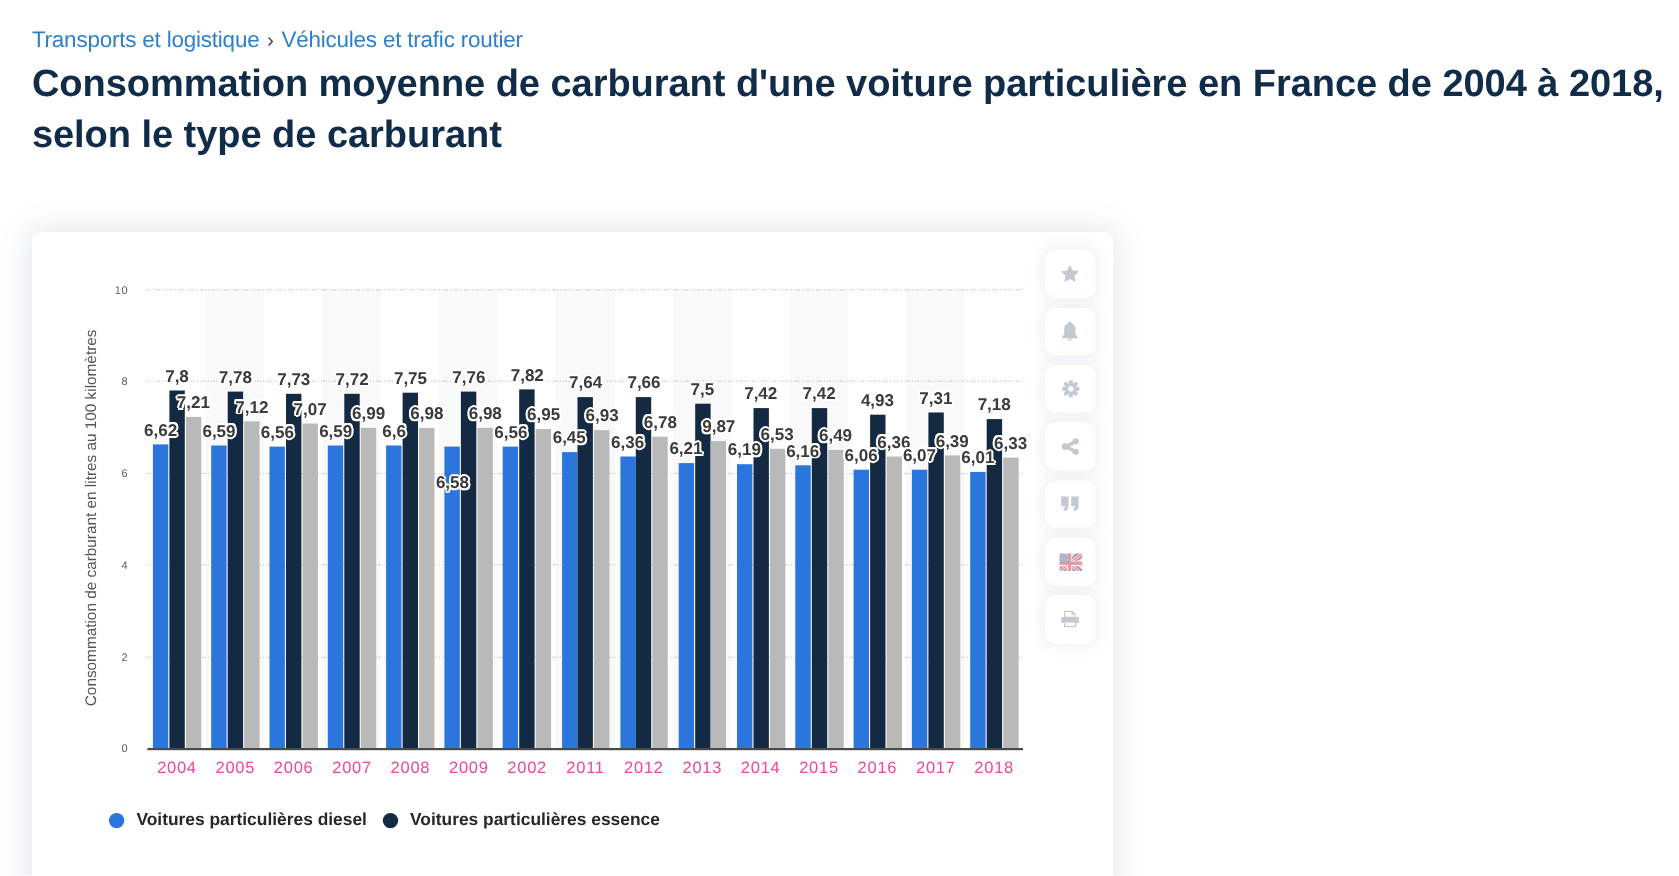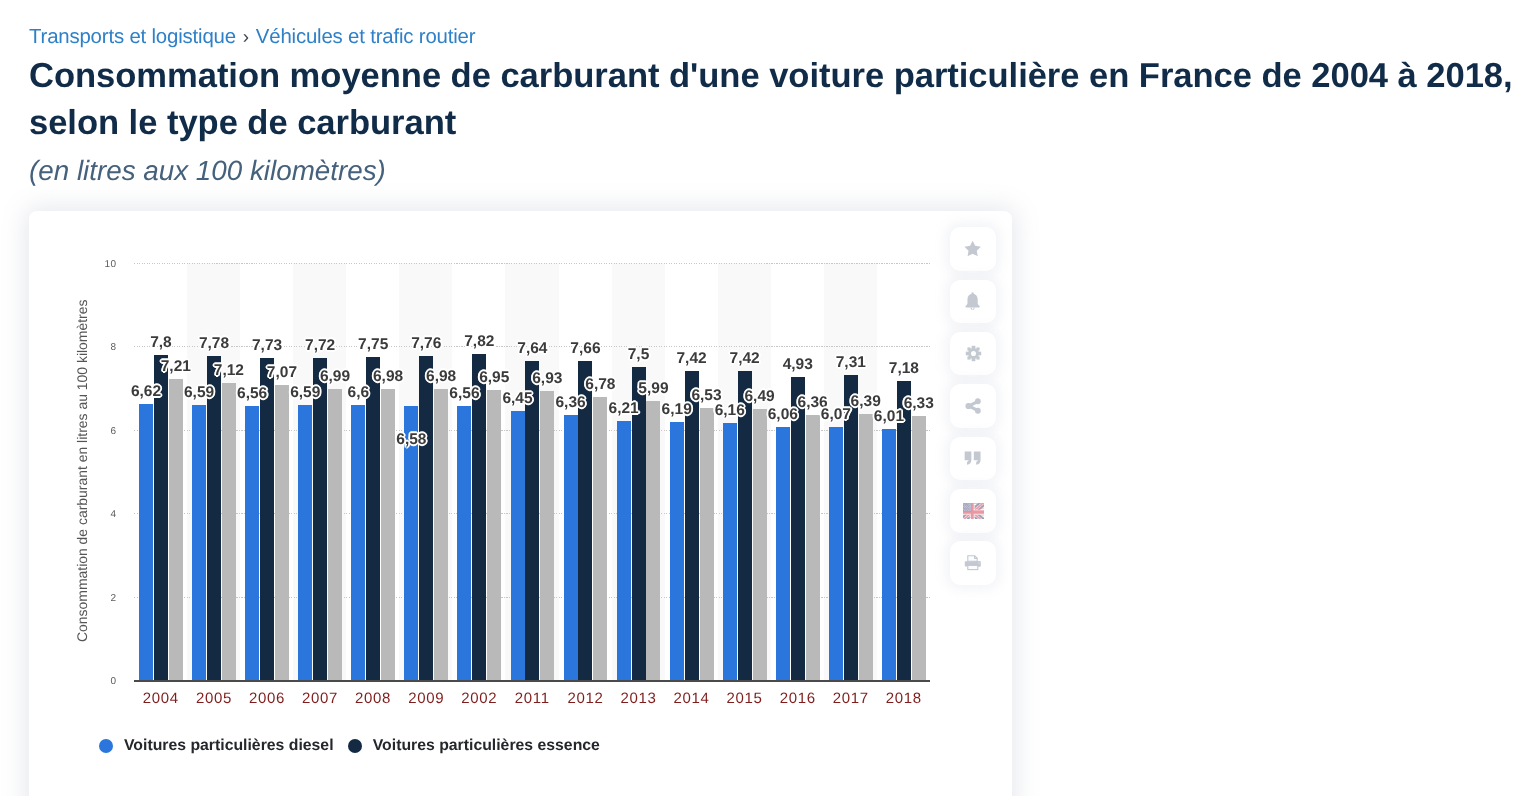--- a/index.html
+++ b/index.html
@@ -16,21 +16,21 @@
   
   .card{position:absolute;left:29px;top:211px;width:983px;height:620px;background:#fff;border-radius:8px;
         box-shadow:0 0 24px 4px rgba(110,125,155,.17);}
 
   
   .chart{position:absolute;left:0;top:0;width:983px;height:585px;}
   .band{position:absolute;top:0;height:417px;background:#f9f9fa;}
   .gridline{position:absolute;left:0;width:796px;height:1px;background-image:repeating-linear-gradient(to right,#c7c7c7 0 1px,rgba(0,0,0,0) 1px 2.5px);}
   .axisline{position:absolute;left:105px;top:468px;width:796px;height:2px;background:#4a4a4a;}
   .ytick{position:absolute;right:0;font-size:10px;color:#5c5c5c;text-align:right;white-space:nowrap;line-height:14px;letter-spacing:0.5px;}
-  .xtick{position:absolute;top:480px;font-size:15px;color:#7f1d1d;text-align:center;line-height:16px;letter-spacing:0.66px;text-indent:0.66px;}
+  .xtick{position:absolute;top:480px;font-size:15px;color:#ec4899;text-align:center;line-height:16px;letter-spacing:0.66px;text-indent:0.66px;}
   .ytitle{position:absolute;left:0;top:0;font-size:13.95px;color:#555555;white-space:nowrap;transform-origin:0 0;transform:rotate(-90deg);}
   .bar{position:absolute;}
   .barlabel{position:absolute;font-size:15.5px;font-weight:700;color:#3b3b3b;text-align:center;white-space:nowrap;line-height:15px;
      text-shadow: -1.8px 0 #fff, 1.8px 0 #fff, 0 -1.8px #fff, 0 1.8px #fff, -1.3px -1.3px #fff, 1.3px -1.3px #fff, -1.3px 1.3px #fff, 1.3px 1.3px #fff, 0 0 2px #fff;}
 
   
   .legend{position:absolute;left:70px;top:526px;height:28px;display:flex;align-items:flex-start;}
   .litem{display:flex;align-items:center;}
   .ldot{width:14px;height:14px;border-radius:50%;flex:0 0 auto;}
   .llabel{font-size:15.8px;font-weight:700;color:#24272b;white-space:nowrap;margin-left:11px;}
@@ -44,21 +44,20 @@
 </head>
 <body>
 
 <div class="page">
 
   <div class="breadcrumb">
     <span>Transports et logistique</span><span class="sep">›</span><span>Véhicules et trafic routier</span>
   </div>
 
   <div class="title">Consommation moyenne de carburant d'une voiture particulière en France de 2004 à 2018, selon le type de carburant</div>
-  <div class="subtitle">(en litres aux 100 kilomètres)</div>
 
   <div class="card">
     <div class="chart" id="chart">
         <div class="band" style="left: 158.067px; width: 53.0667px; top: 52px;"></div>
         <div class="band" style="left: 264.2px; width: 53.0667px; top: 52px;"></div>
         <div class="band" style="left: 370.333px; width: 53.0667px; top: 52px;"></div>
         <div class="band" style="left: 476.467px; width: 53.0667px; top: 52px;"></div>
         <div class="band" style="left: 582.6px; width: 53.0667px; top: 52px;"></div>
         <div class="band" style="left: 688.733px; width: 53.0667px; top: 52px;"></div>
         <div class="band" style="left: 794.867px; width: 53.0667px; top: 52px;"></div>
@@ -142,21 +141,21 @@
         <div class="barlabel" style="left: 410.333px; width: 80px; top: 122.906px;">7,82</div>
         <div class="barlabel" style="left: 425.233px; width: 80px; top: 159.185px;">6,95</div>
         <div class="barlabel" style="left: 448.5px; width: 80px; top: 180.035px;">6,45</div>
         <div class="barlabel" style="left: 463.4px; width: 80px; top: 130.412px;">7,64</div>
         <div class="barlabel" style="left: 478.3px; width: 80px; top: 160.019px;">6,93</div>
         <div class="barlabel" style="left: 501.567px; width: 80px; top: 183.788px;">6,36</div>
         <div class="barlabel" style="left: 516.467px; width: 80px; top: 129.578px;">7,66</div>
         <div class="barlabel" style="left: 531.367px; width: 80px; top: 166.274px;">6,78</div>
         <div class="barlabel" style="left: 554.633px; width: 80px; top: 190.043px;">6,21</div>
         <div class="barlabel" style="left: 569.533px; width: 80px; top: 136.25px;">7,5</div>
-        <div class="barlabel" style="left: 584.433px; width: 80px; top: 170.027px;">5,99</div>
+        <div class="barlabel" style="left: 584.433px; width: 80px; top: 170.027px;">9,87</div>
         <div class="barlabel" style="left: 607.7px; width: 80px; top: 190.877px;">6,19</div>
         <div class="barlabel" style="left: 622.6px; width: 80px; top: 139.586px;">7,42</div>
         <div class="barlabel" style="left: 637.5px; width: 80px; top: 176.699px;">6,53</div>
         <div class="barlabel" style="left: 660.767px; width: 80px; top: 192.128px;">6,16</div>
         <div class="barlabel" style="left: 675.667px; width: 80px; top: 139.586px;">7,42</div>
         <div class="barlabel" style="left: 690.567px; width: 80px; top: 178.367px;">6,49</div>
         <div class="barlabel" style="left: 713.833px; width: 80px; top: 196.298px;">6,06</div>
         <div class="barlabel" style="left: 728.733px; width: 80px; top: 145.841px;">4,93</div>
         <div class="barlabel" style="left: 743.633px; width: 80px; top: 183.788px;">6,36</div>
         <div class="barlabel" style="left: 766.9px; width: 80px; top: 195.881px;">6,07</div>

